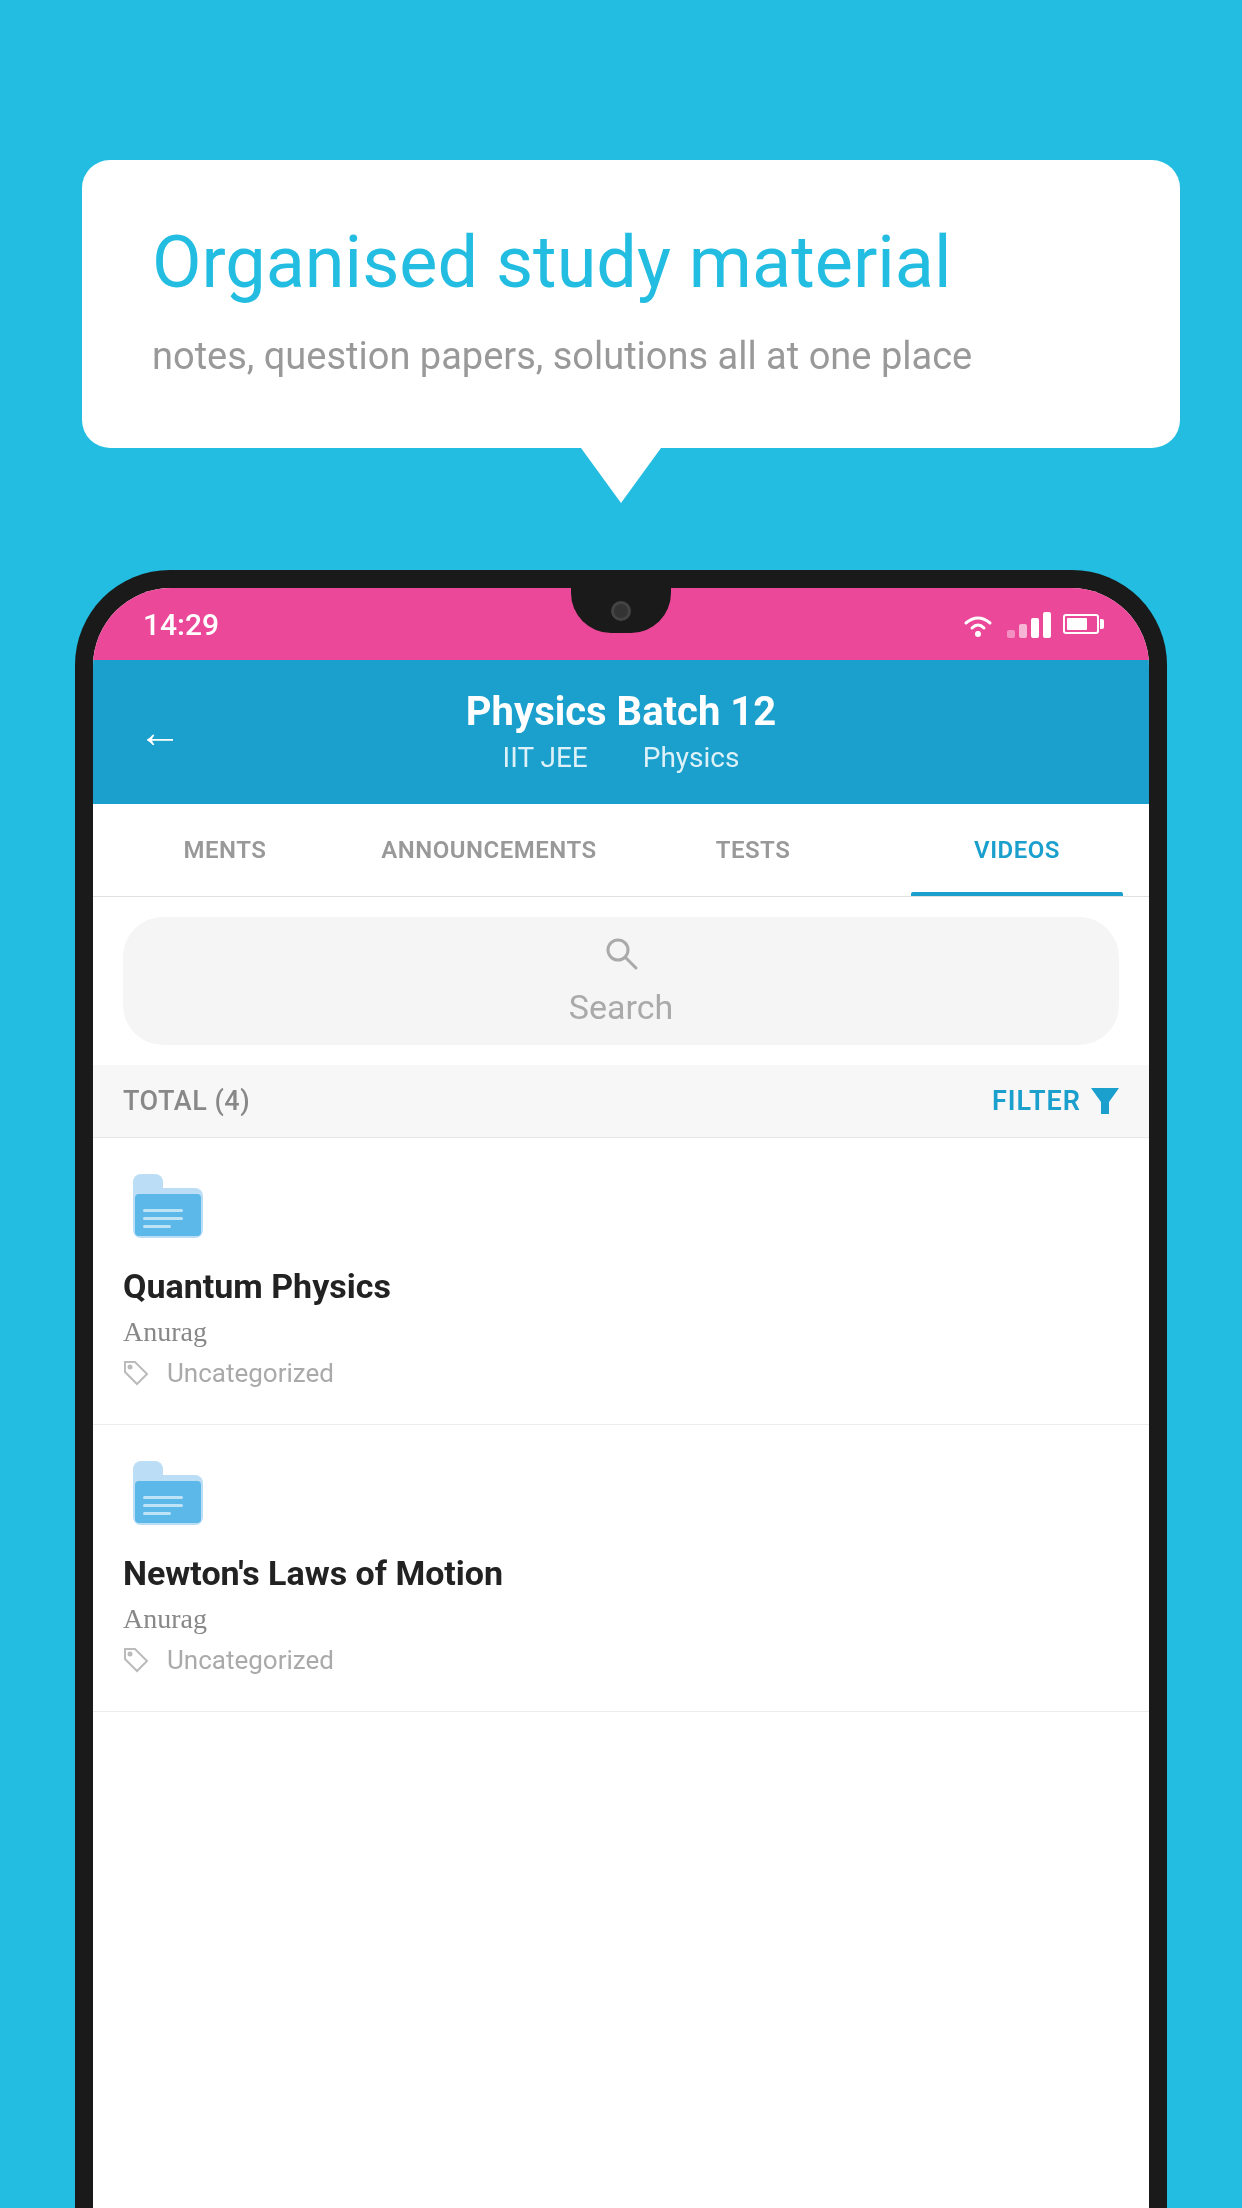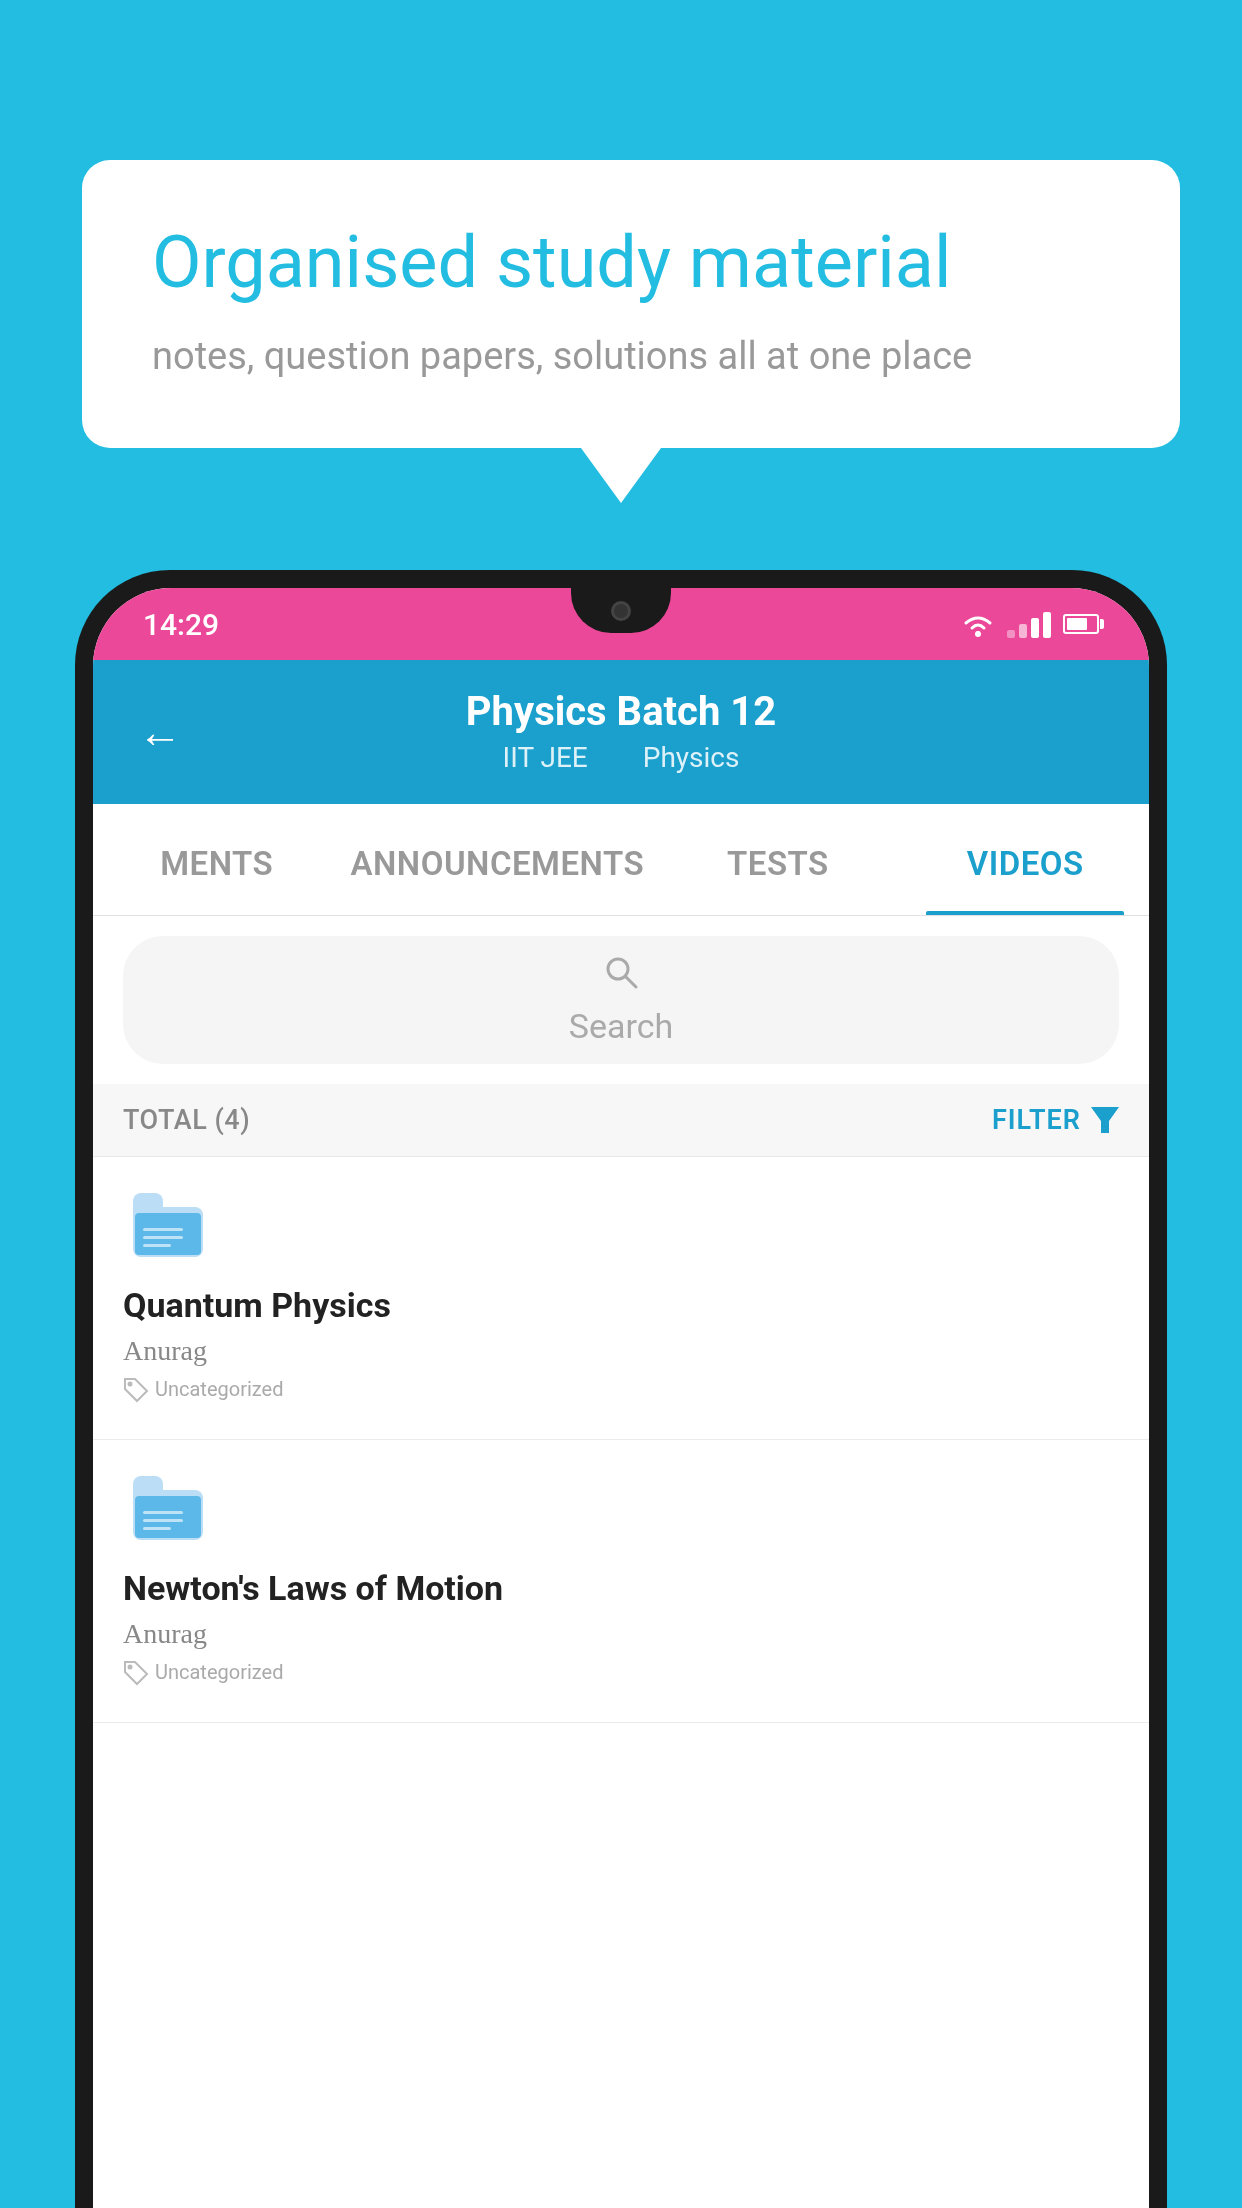--- a/index.html
+++ b/index.html
@@ -212,27 +212,26 @@
       display: flex;
       background: white;
       border-bottom: 1px solid #e0e0e0;
       flex-shrink: 0;
     }
 
     .tab {
       flex: 1;
       padding: 32px 10px;
       text-align: center;
-      font-size: 33px;
+      font-size: 24px;
       font-weight: 600;
       color: #999;
       letter-spacing: 0.5px;
       position: relative;
       cursor: pointer;
-      margin-top: 8px;
     }
 
     .tab.active {
       color: #1b9fcc;
     }
 
     .tab.active::after {
       content: '';
       position: absolute;
       bottom: 0;
@@ -383,22 +382,23 @@
 
     .item-author {
       font-size: 28px;
       color: #888;
       margin-bottom: 10px;
       font-family: Liberation Serif, serif;
     }
 
     .item-tag {
       display: flex;
-      gap: 6px;
-      font-size: 20px;
+      align-items: center;
+      gap: 18px;
+      font-size: 26px;
       color: #aaa;
     }
 
     
     .list-item-thumb {
       display: flex;
       align-items: flex-start;
       padding: 28px 30px;
       border-bottom: 1px solid #ececec;
       gap: 28px;

